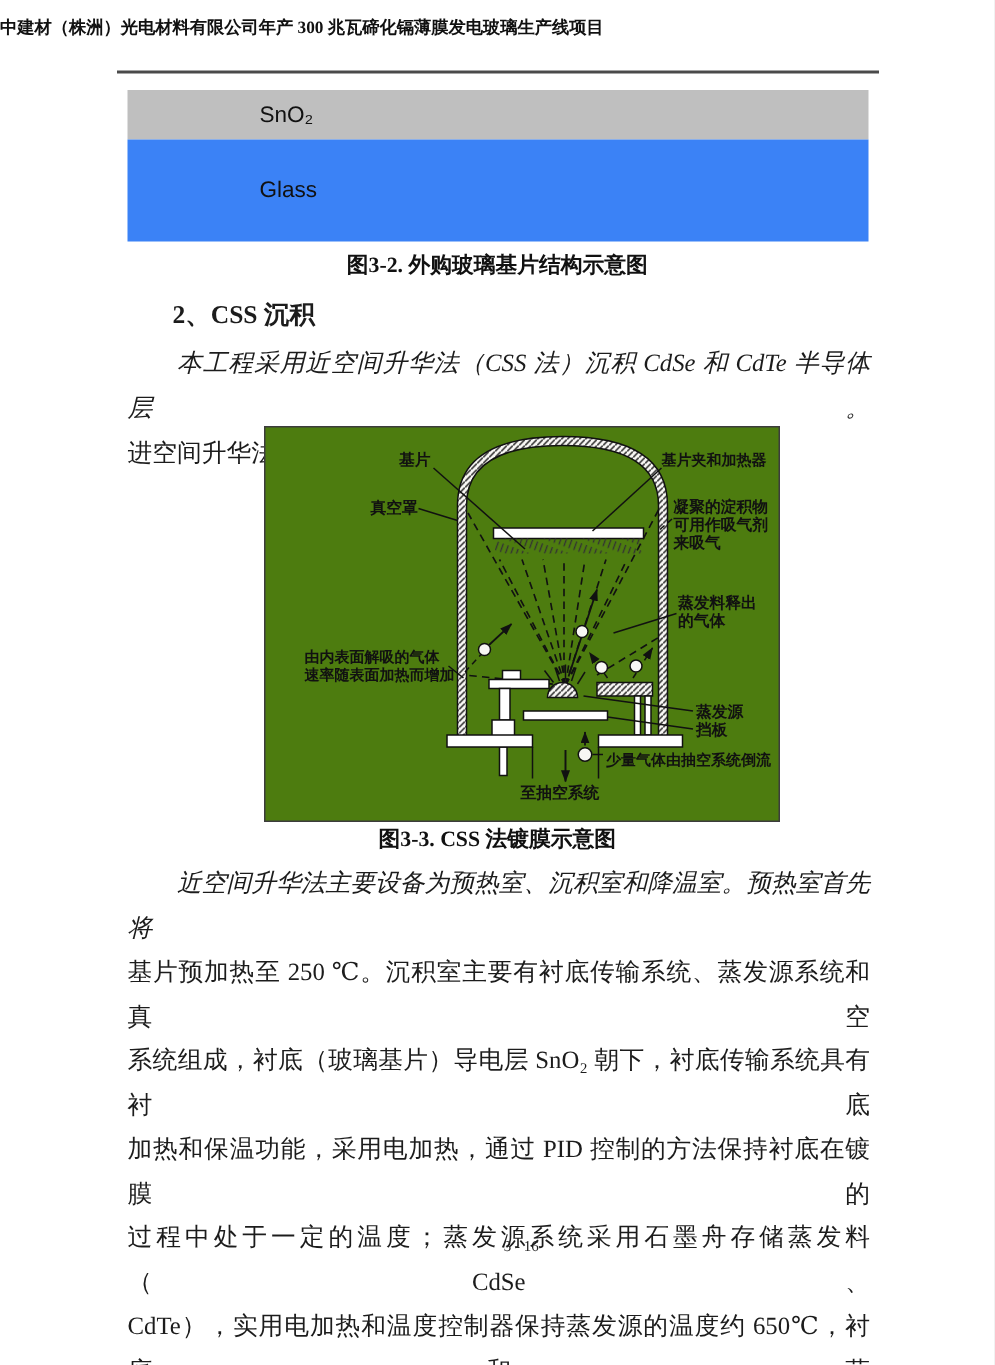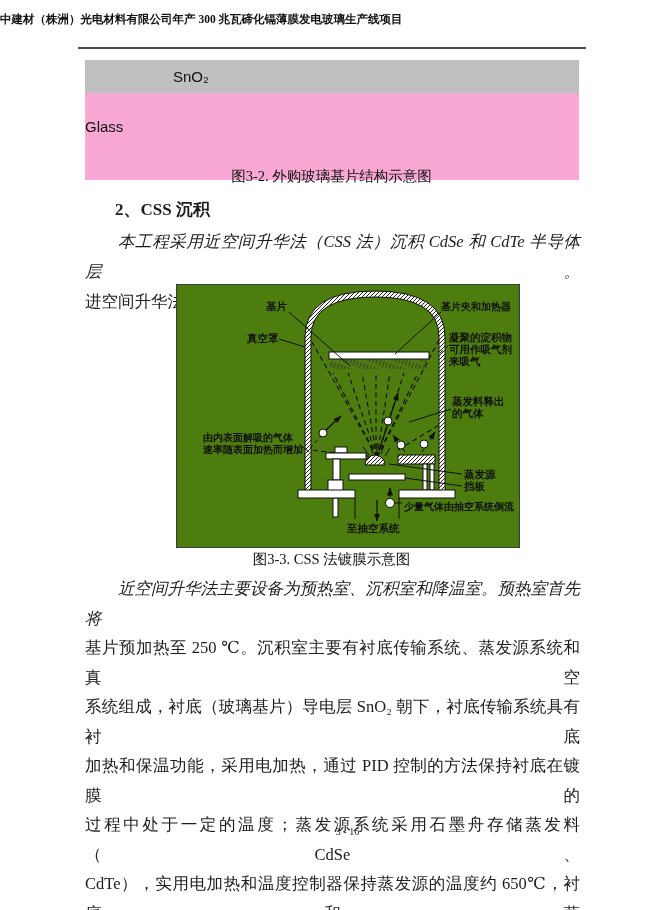--- a/index.html
+++ b/index.html
@@ -10,22 +10,22 @@
   }
   
   .header { position:absolute; top:11px; left:0; right:0; text-align:left;
             font-weight:bold; font-size:11.5px; line-height:17px; color:#111; }
   .header-rule { position:absolute; top:47px; left:78px; width:508px; height:0;
                  border-top:2px solid #4a4a4a; }
   
   .layer-stack { position:absolute; left:85px; top:60px; width:494px; }
   .layer { font-family:"Liberation Sans","DejaVu Sans",sans-serif; font-size:15px; color:#111; }
   .layer-sno2 { height:33px; line-height:33px; background:#bfbfbf; padding-left:88px; box-sizing:border-box; }
-  .layer-glass { height:87px; line-height:67px; background:#f9a8d4; box-sizing:border-box; }
-  .caption { position:absolute; left:0; right:0; text-align:center; font-size:14.5px; color:#111; }
+  .layer-glass { height:68px; line-height:67px; background:#3b82f6; padding-left:88px; box-sizing:border-box; }
+  .caption { position:absolute; left:0; right:0; text-align:center; font-size:14.5px; color:#111;font-weight:bold; }
   .caption-32 { top:167px; }
   .caption-33 { top:550px; }
   
   .heading { position:absolute; top:198px; left:115px; font-weight:bold; font-size:17px; }
   .para { position:absolute; left:85px; width:495px; font-size:16.5px; }
   .para-1 { top:227px; line-height:30px; }
   .para-2 { top:574px; line-height:29.5px; }
   .pline { text-align:justify; }
   .pline.fill { text-align-last:justify; }
   .pline.indent { text-indent:2em;font-style:italic; }

